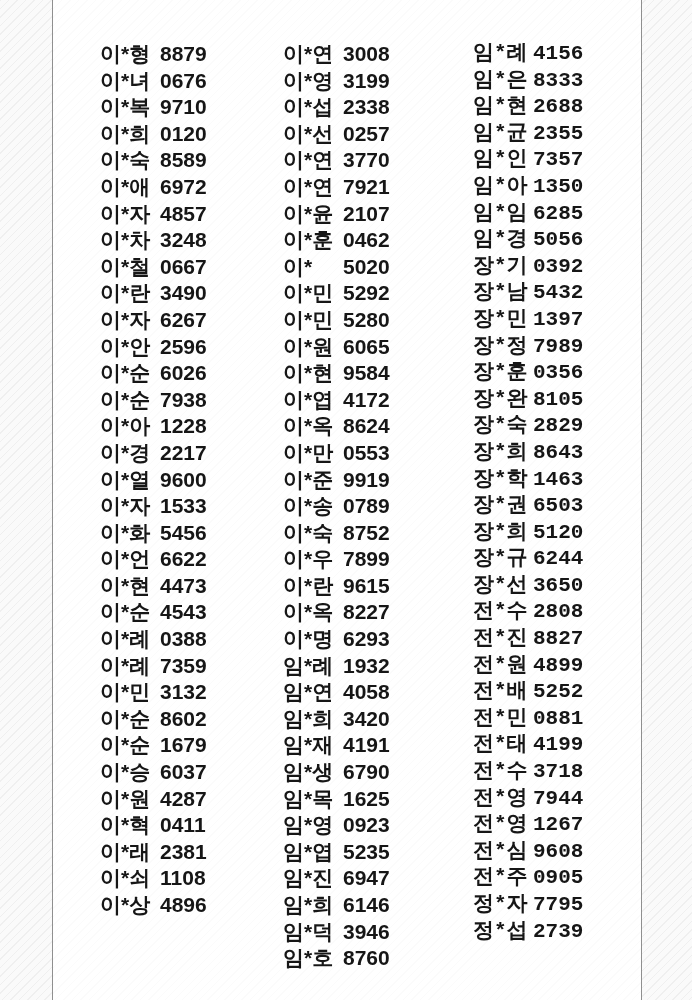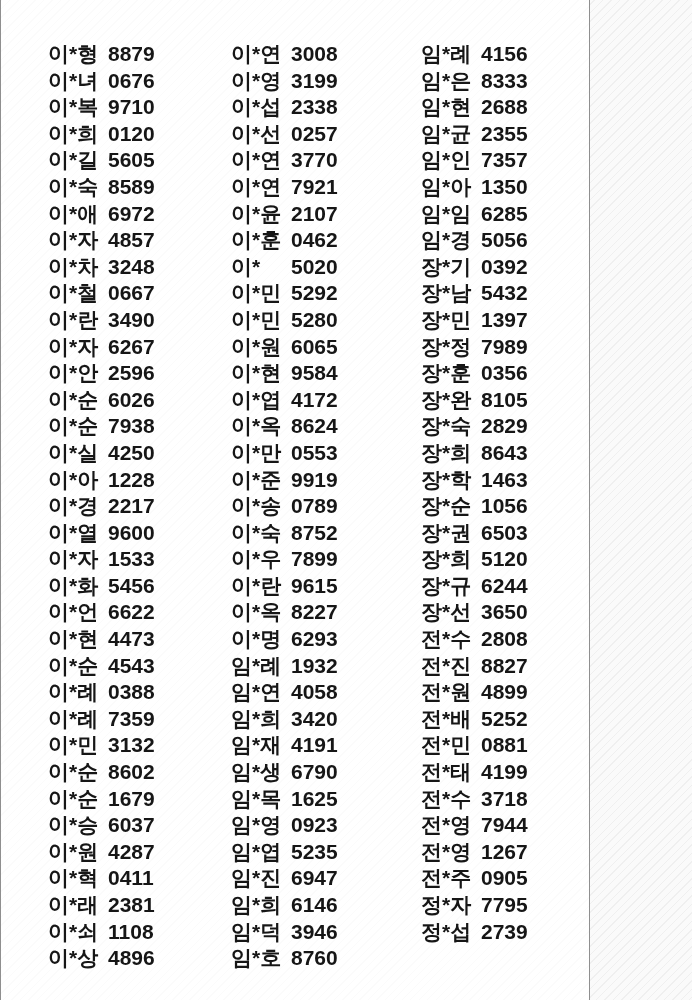--- a/index.html
+++ b/index.html
@@ -12,38 +12,39 @@
     overflow: hidden;
     font-family: "Liberation Sans", sans-serif;
     
     background-color: #fafafa;
     background-image: repeating-linear-gradient(135deg,
       rgba(0,0,0,0.045) 0px, rgba(0,0,0,0.045) 1px,
       transparent 1px, transparent 6px);
   }
   .panel {
     box-sizing: border-box;
+    margin-left: 52px;
     width: 590px;
     height: 1000px;
     border-left: 1px solid #8f8f8f;
     border-right: 1px solid #8f8f8f;
     background-color: #ffffff;
     background-image: repeating-linear-gradient(135deg,
       rgba(0,0,0,0.015) 0px, rgba(0,0,0,0.015) 1px,
       transparent 1px, transparent 6px);
   }
   .columns {
     display: flex;
     padding-top: 41px;
     padding-left: 47px;
   }
   .col { flex: 0 0 auto; }
   .col-0 { width: 183px; }
   .col-1 { width: 190px; }
-  .col-2 { width: 160px; }
+  .col-2 { width: 160px; font-family: Liberation Mono, monospace; }
   .entry {
     height: 26.6px;
     line-height: 26.6px;
     font-size: 21px;
     font-weight: bold;
     color: #161616;
     white-space: nowrap;
     letter-spacing: 0px;
   }
   .entry .name {
@@ -57,32 +58,30 @@
 </head>
 <body>
 
 <div class="panel">
   <div class="columns" id="columns">
       <div class="col col-0">
         <div class="entry"><span class="name">이*형</span><span class="num">8879</span></div>
         <div class="entry"><span class="name">이*녀</span><span class="num">0676</span></div>
         <div class="entry"><span class="name">이*복</span><span class="num">9710</span></div>
         <div class="entry"><span class="name">이*희</span><span class="num">0120</span></div>
-        <div class="entry"><span class="name">이*길</span><span class="num">5605</span></div>
         <div class="entry"><span class="name">이*숙</span><span class="num">8589</span></div>
         <div class="entry"><span class="name">이*애</span><span class="num">6972</span></div>
         <div class="entry"><span class="name">이*자</span><span class="num">4857</span></div>
         <div class="entry"><span class="name">이*차</span><span class="num">3248</span></div>
         <div class="entry"><span class="name">이*철</span><span class="num">0667</span></div>
         <div class="entry"><span class="name">이*란</span><span class="num">3490</span></div>
         <div class="entry"><span class="name">이*자</span><span class="num">6267</span></div>
         <div class="entry"><span class="name">이*안</span><span class="num">2596</span></div>
         <div class="entry"><span class="name">이*순</span><span class="num">6026</span></div>
         <div class="entry"><span class="name">이*순</span><span class="num">7938</span></div>
-        <div class="entry"><span class="name">이*실</span><span class="num">4250</span></div>
         <div class="entry"><span class="name">이*아</span><span class="num">1228</span></div>
         <div class="entry"><span class="name">이*경</span><span class="num">2217</span></div>
         <div class="entry"><span class="name">이*열</span><span class="num">9600</span></div>
         <div class="entry"><span class="name">이*자</span><span class="num">1533</span></div>
         <div class="entry"><span class="name">이*화</span><span class="num">5456</span></div>
         <div class="entry"><span class="name">이*언</span><span class="num">6622</span></div>
         <div class="entry"><span class="name">이*현</span><span class="num">4473</span></div>
         <div class="entry"><span class="name">이*순</span><span class="num">4543</span></div>
         <div class="entry"><span class="name">이*례</span><span class="num">0388</span></div>
         <div class="entry"><span class="name">이*례</span><span class="num">7359</span></div>
@@ -144,32 +143,32 @@
         <div class="entry"><span class="name">임*경</span><span class="num">5056</span></div>
         <div class="entry"><span class="name">장*기</span><span class="num">0392</span></div>
         <div class="entry"><span class="name">장*남</span><span class="num">5432</span></div>
         <div class="entry"><span class="name">장*민</span><span class="num">1397</span></div>
         <div class="entry"><span class="name">장*정</span><span class="num">7989</span></div>
         <div class="entry"><span class="name">장*훈</span><span class="num">0356</span></div>
         <div class="entry"><span class="name">장*완</span><span class="num">8105</span></div>
         <div class="entry"><span class="name">장*숙</span><span class="num">2829</span></div>
         <div class="entry"><span class="name">장*희</span><span class="num">8643</span></div>
         <div class="entry"><span class="name">장*학</span><span class="num">1463</span></div>
-        <div class="entry"><span class="name">장*순</span><span class="num">1056</span></div>
         <div class="entry"><span class="name">장*권</span><span class="num">6503</span></div>
         <div class="entry"><span class="name">장*희</span><span class="num">5120</span></div>
         <div class="entry"><span class="name">장*규</span><span class="num">6244</span></div>
         <div class="entry"><span class="name">장*선</span><span class="num">3650</span></div>
         <div class="entry"><span class="name">전*수</span><span class="num">2808</span></div>
         <div class="entry"><span class="name">전*진</span><span class="num">8827</span></div>
         <div class="entry"><span class="name">전*원</span><span class="num">4899</span></div>
         <div class="entry"><span class="name">전*배</span><span class="num">5252</span></div>
         <div class="entry"><span class="name">전*민</span><span class="num">0881</span></div>
         <div class="entry"><span class="name">전*태</span><span class="num">4199</span></div>
         <div class="entry"><span class="name">전*수</span><span class="num">3718</span></div>
         <div class="entry"><span class="name">전*영</span><span class="num">7944</span></div>
         <div class="entry"><span class="name">전*영</span><span class="num">1267</span></div>
+        <div class="entry"><span class="name">전*심</span><span class="num">9608</span></div>
         <div class="entry"><span class="name">전*주</span><span class="num">0905</span></div>
         <div class="entry"><span class="name">정*자</span><span class="num">7795</span></div>
         <div class="entry"><span class="name">정*섭</span><span class="num">2739</span></div>
       </div>
     </div>
 </div>
 
 </body></html>

